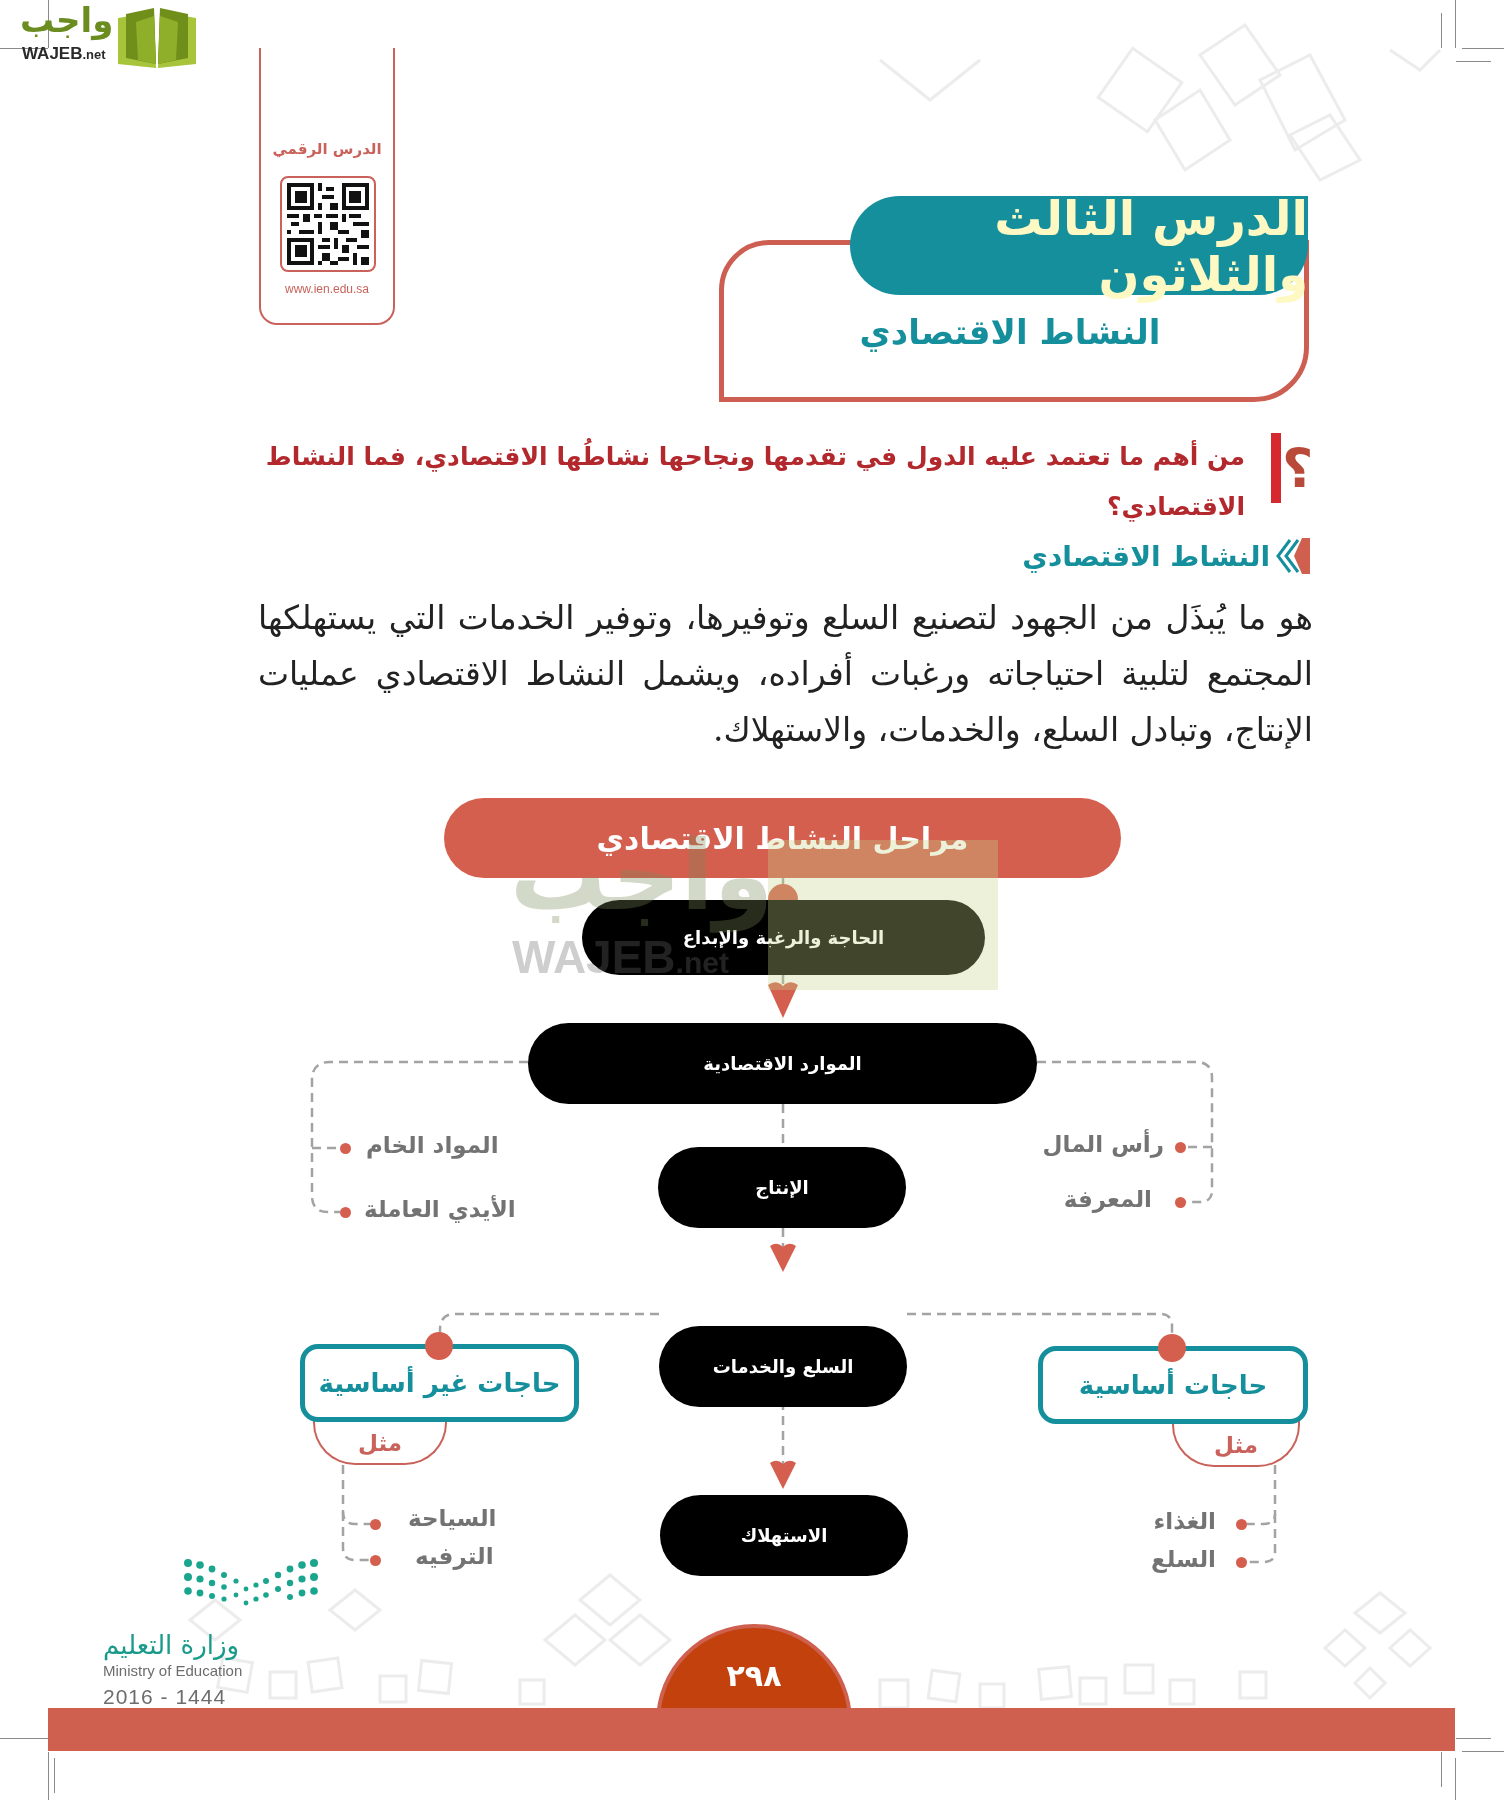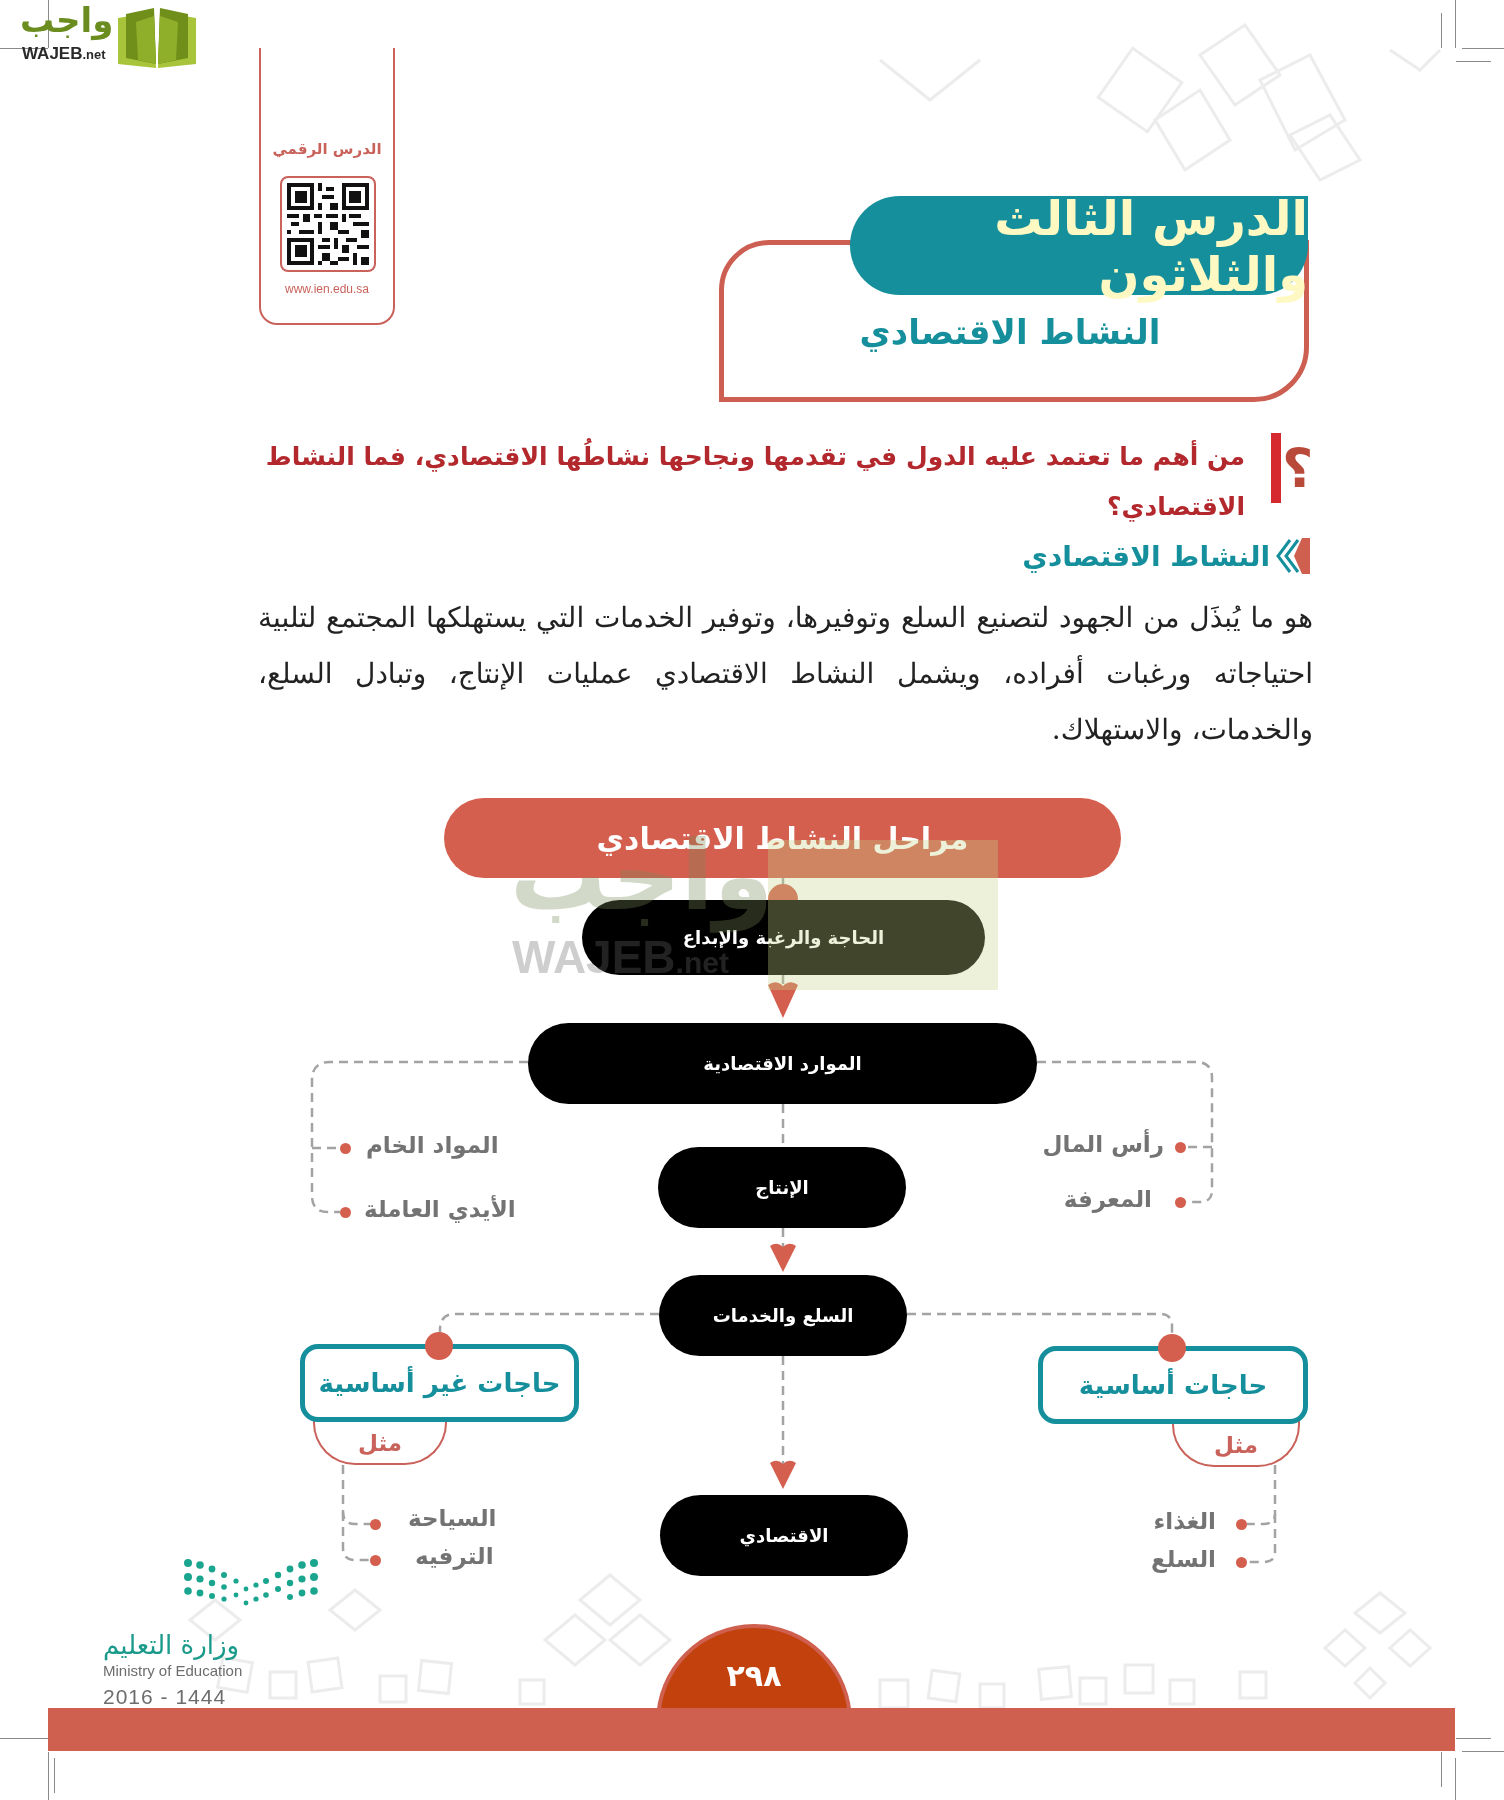--- a/index.html
+++ b/index.html
@@ -34,21 +34,21 @@
   .q-icon-bar { left: 1271px; top: 433px; width: 10px; height: 70px; background: #d6282f; }
   .q-icon-glyph { left: 1282px; top: 434px; width: 28px; height: 70px; color: #b94a3a; font-size: 54px; font-weight: bold; line-height: 70px; }
   .question { left: 240px; top: 432px; width: 1005px; direction: rtl; text-align: right; color: #b3282d; font-size: 25px; font-weight: bold; line-height: 50px; }
 
   
   .section-heading { left: 1000px; top: 534px; width: 310px; height: 44px; direction: rtl; display: flex; align-items: center; gap: 6px; }
   .section-heading .chev { width: 34px; height: 44px; position: relative; }
   .section-heading span.txt { color: #168f9c; font-size: 28px; font-weight: bold; }
 
   
-  .body-text { left: 258px; top: 590px; width: 1055px; direction: rtl; text-align: justify; text-align-last: right; font-family: "DejaVu Serif", serif; font-size: 28px; line-height: 56px; color: #222; }
+  .body-text { left: 258px; top: 590px; width: 1055px; direction: rtl; text-align: justify; text-align-last: right; font-family: "DejaVu Serif", serif; font-size: 33px; line-height: 56px; color: #222; }
 
   
   .pill { position: absolute; display: flex; align-items: center; justify-content: center; color: #fff; font-weight: bold; direction: rtl; }
   .pill-red { background: #d55f4f; border-radius: 40px; font-size: 30px; }
   .pill-teal { background: #000000; border-radius: 42px; font-size: 18px; }
   .dash-svg { position: absolute; left: 0; top: 0; width: 1504px; height: 1800px; pointer-events: none; }
   .item { position: absolute; direction: rtl; font-size: 23px; font-weight: bold; color: #737373; white-space: nowrap; }
   .needs-box { position: absolute; border: 5px solid #168f9c; border-radius: 18px; background: #fff; display: flex; align-items: center; justify-content: center; color: #168f9c; font-size: 26px; font-weight: bold; direction: rtl; }
   .example-tab { position: absolute; border: 2px solid #c9625a; border-top: none; border-radius: 0 0 42px 42px; background: #fff; display: flex; align-items: center; justify-content: center; color: #c9625a; font-size: 23px; font-weight: bold; direction: rtl; }
   .dot { position: absolute; width: 30px; height: 30px; border-radius: 50%; background: #d55f4f; }
@@ -245,26 +245,26 @@
 </div>
 
 <div class="pill pill-teal" style="left:528px;top:1023px;width:509px;height:81px;">
   <span>الموارد الاقتصادية</span>
 </div>
 
 <div class="pill pill-teal" style="left:658px;top:1147px;width:248px;height:81px;">
   <span>الإنتاج</span>
 </div>
 
-<div class="pill pill-teal" style="left:659px;top:1275px;width:248px;height:81px;">
+<div class="pill pill-teal" style="left:659px;top:1326px;width:248px;height:81px;">
   <span>السلع والخدمات</span>
 </div>
 
 <div class="pill pill-teal" style="left:660px;top:1495px;width:248px;height:81px;">
-  <span>الاقتصادي</span>
+  <span>الاستهلاك</span>
 </div>
 
 <div class="small-dot" style="left:340px;top:1143px;"></div>
 <div class="item" style="left:366px;top:1132px;">المواد الخام</div>
 <div class="small-dot" style="left:340px;top:1207px;"></div>
 <div class="item" style="left:364px;top:1196px;">الأيدي العاملة</div>
 
 <div class="small-dot" style="left:1175px;top:1142px;"></div>
 <div class="item" style="right:340px;top:1131px;">رأس المال</div>
 <div class="small-dot" style="left:1175px;top:1197px;"></div>

